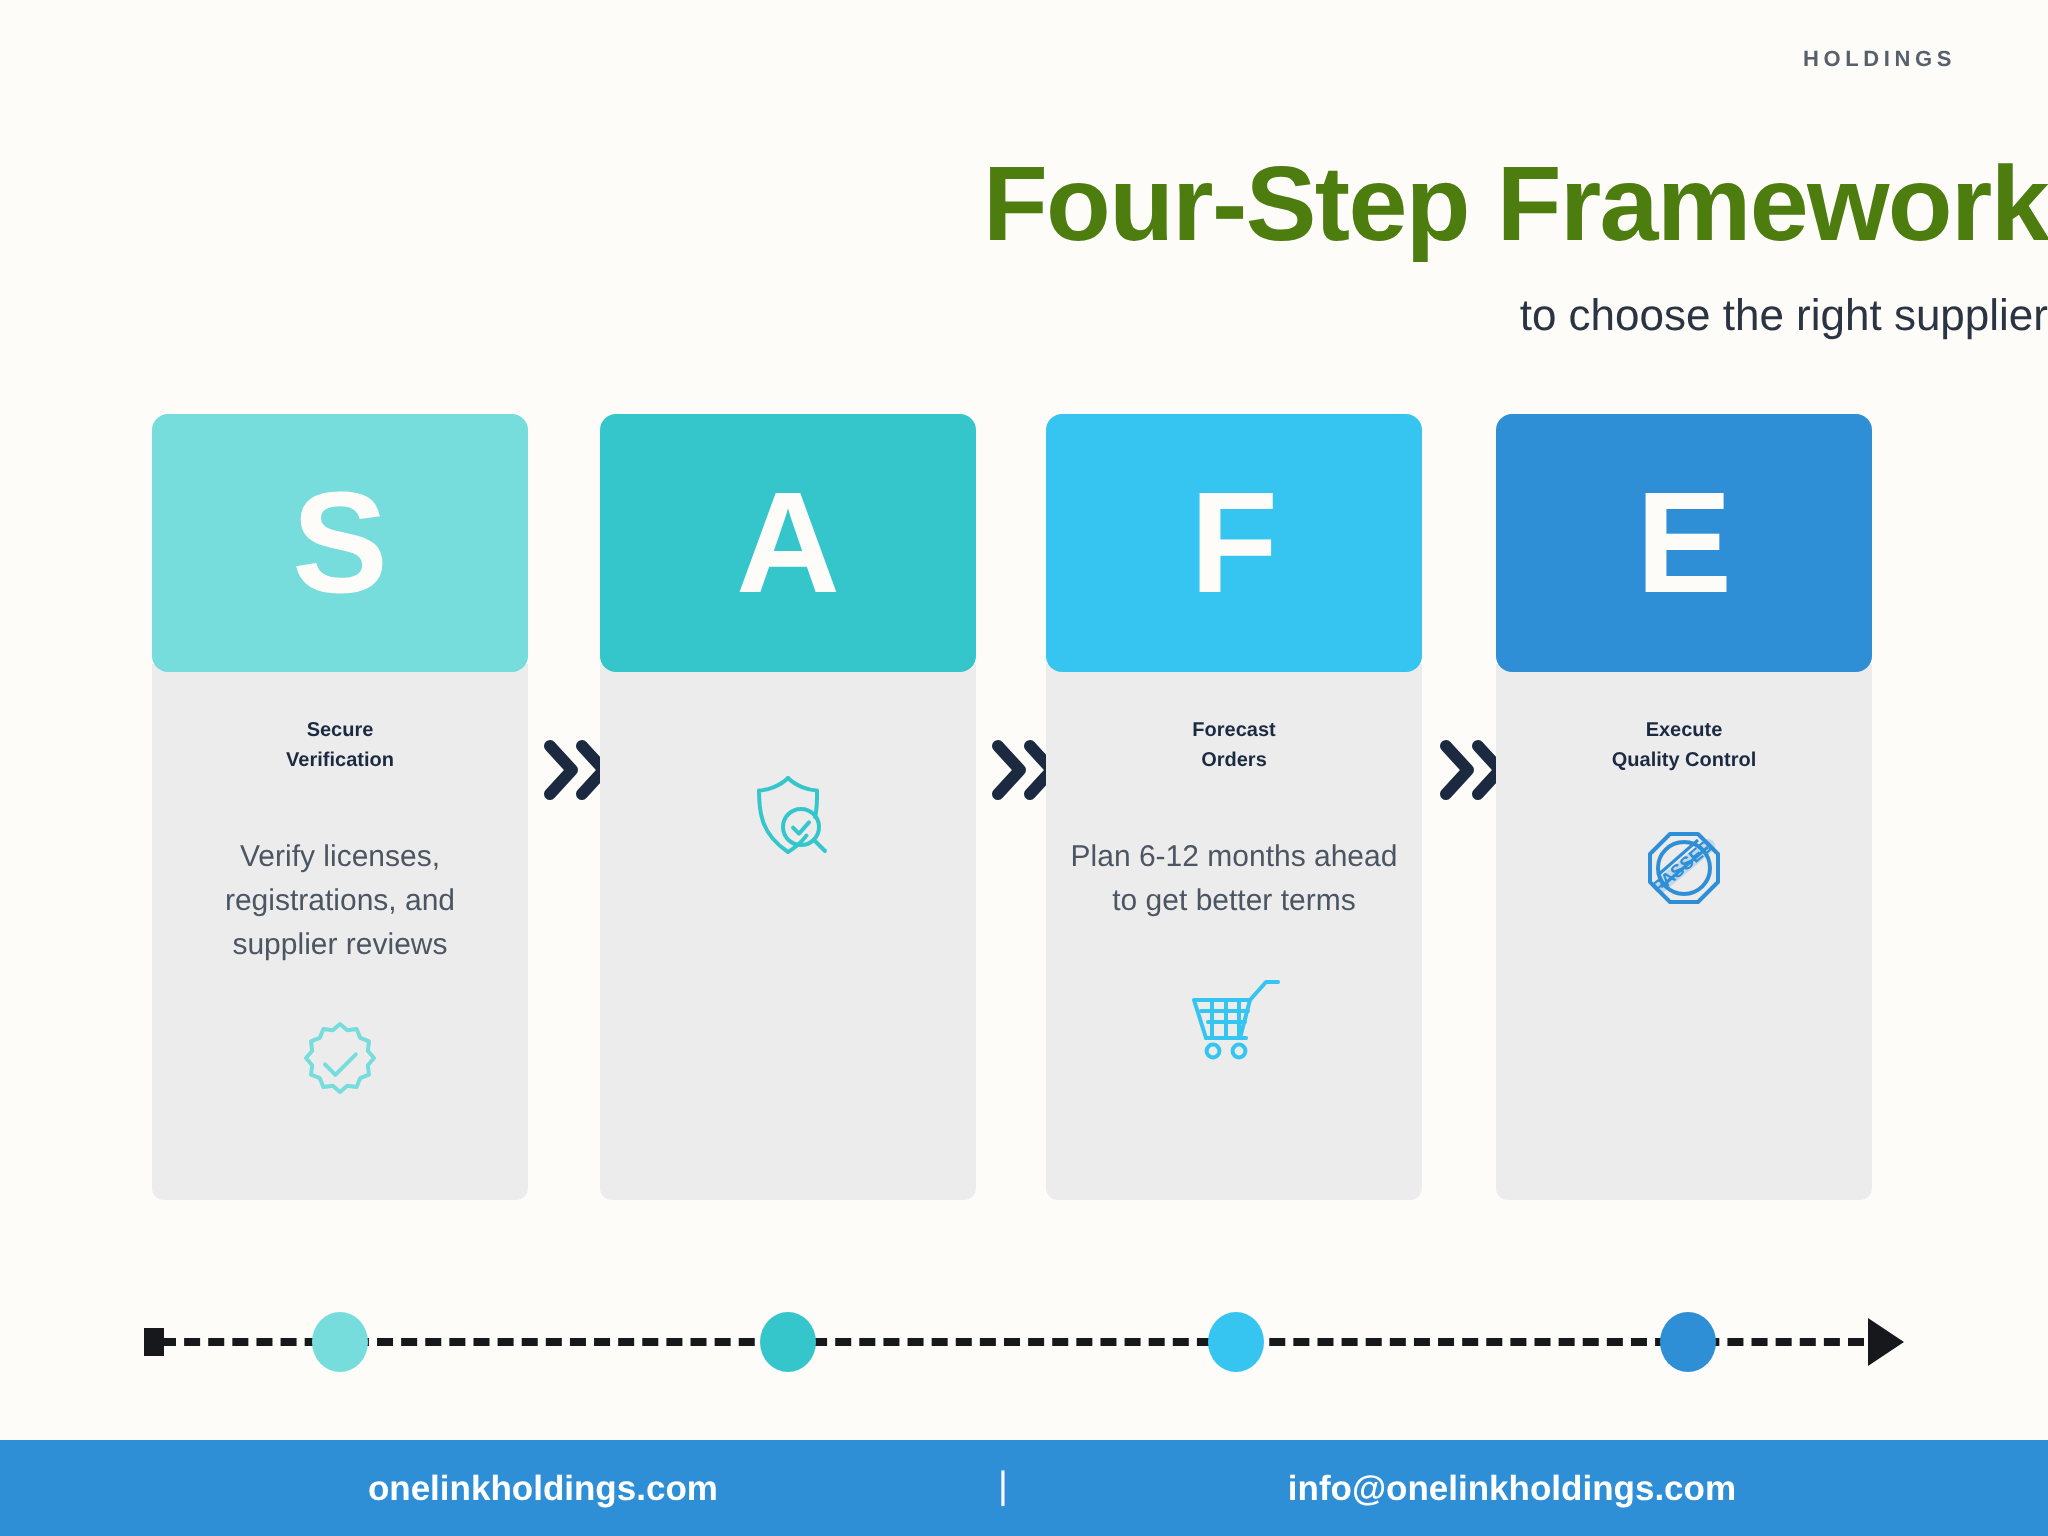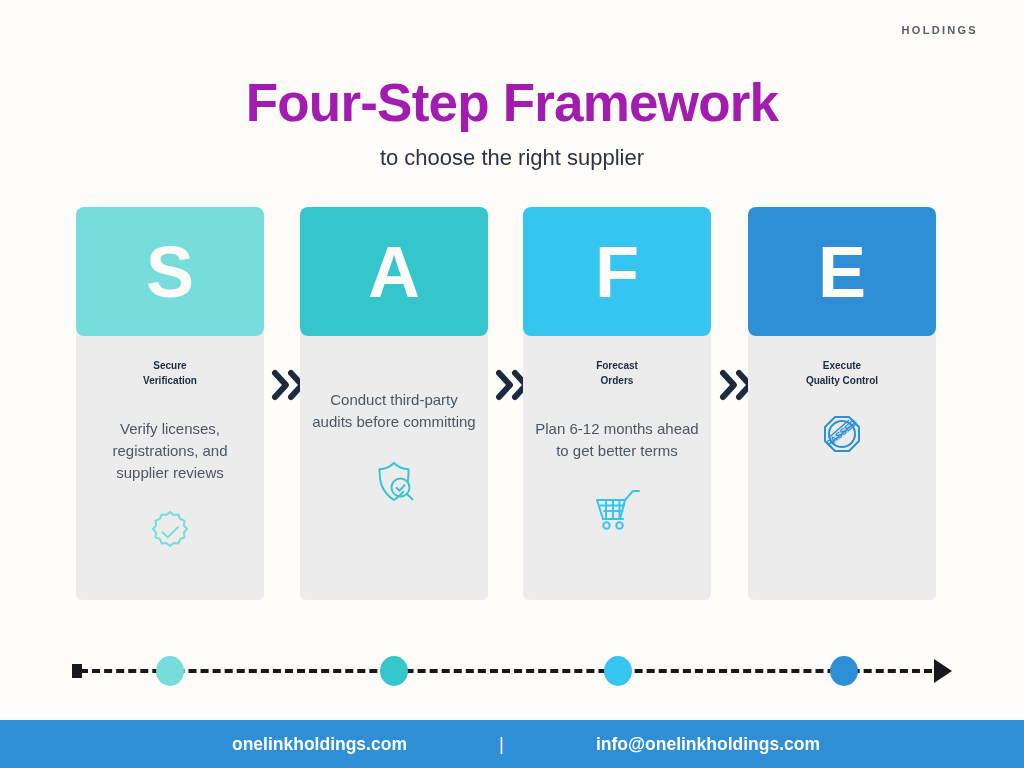--- a/index.html
+++ b/index.html
@@ -51,32 +51,32 @@
     margin-top: 3px;
     margin-right: 18px;
   }
 
   
   .page-title {
     position: absolute;
     top: 72px;
     left: 0;
     width: 1024px;
-    text-align: center;
+    text-align: right;
     font-size: 53px;
     font-weight: bold;
-    color: #a21caf;
+    color: #4d7c0f;
     letter-spacing: -0.8px;
   }
   .page-subtitle {
     position: absolute;
     top: 145px;
     left: 0;
     width: 1024px;
-    text-align: center;
+    text-align: right;
     font-size: 22px;
     color: #2b3442;
   }
 
   
   .steps {
     position: absolute;
     top: 207px;
     left: 76px;
     width: 872px;
@@ -201,20 +201,21 @@
     position: absolute;
     left: 0;
     bottom: 0;
     width: 1024px;
     height: 48px;
     background: #2e8fd6;
     display: flex;
     align-items: center;
     justify-content: center;
     color: #ffffff;
+    gap: 48px;
   }
   .footer-text {
     font-size: 17.5px;
     font-weight: bold;
   }
   .footer-sep {
     margin: 0 92px;
     font-size: 19px;
     font-weight: normal;
     color: #ffffff;
@@ -248,21 +249,20 @@
         </svg>
       </div>
     </div>
   </div>
 
   <div class="step step-2">
     <div class="step-letter-box" style="background:#35c6cc;">
       <span class="step-letter">A</span>
     </div>
     <div class="step-body">
-      <div class="step-desc">Conduct third-party audits before committing</div>
       <div class="step-icon">
         <svg width="48" height="48" viewBox="0 0 48 48" fill="none" stroke="#35c6cc" stroke-width="2">
           <path d="M24 5 C20 9 14 11 9.5 11.3 C9.5 22 10.5 33 24 42 C28 39.5 31 36.8 33.2 33.8" stroke-linecap="round" stroke-linejoin="round"></path>
           <path d="M24 5 C28 9 34 11 38.5 11.3 C38.6 16 38.4 20.5 37.6 24.6" stroke-linecap="round" stroke-linejoin="round"></path>
           <circle cx="30.5" cy="29.5" r="9"></circle>
           <path d="M37 36 l5.5 5.5" stroke-linecap="round"></path>
           <path d="M26.5 29.8 l3 3 5-5.6" stroke-linecap="round" stroke-linejoin="round"></path>
         </svg>
       </div>
     </div>

